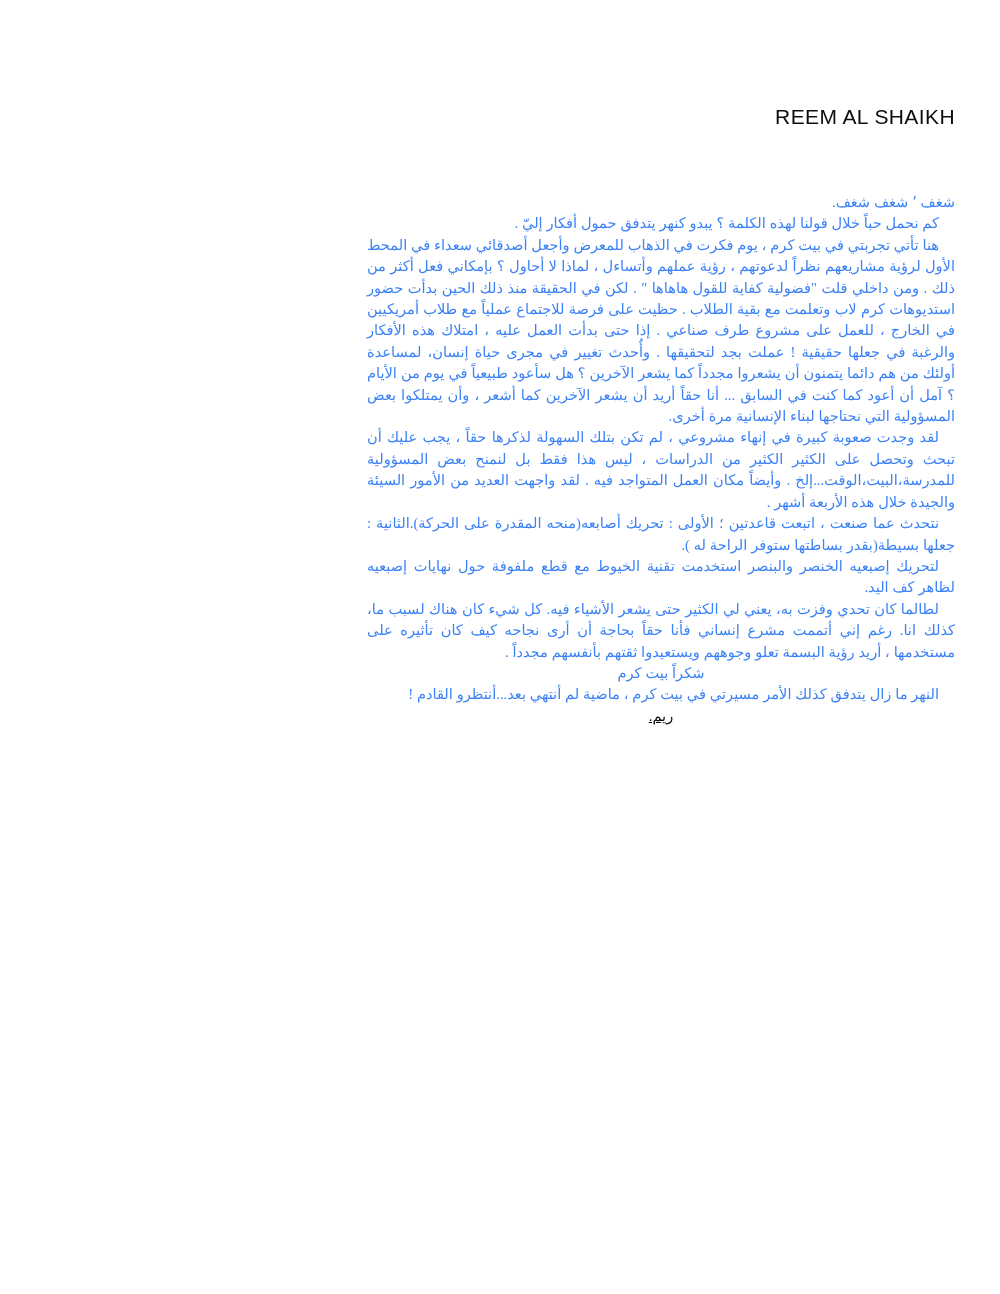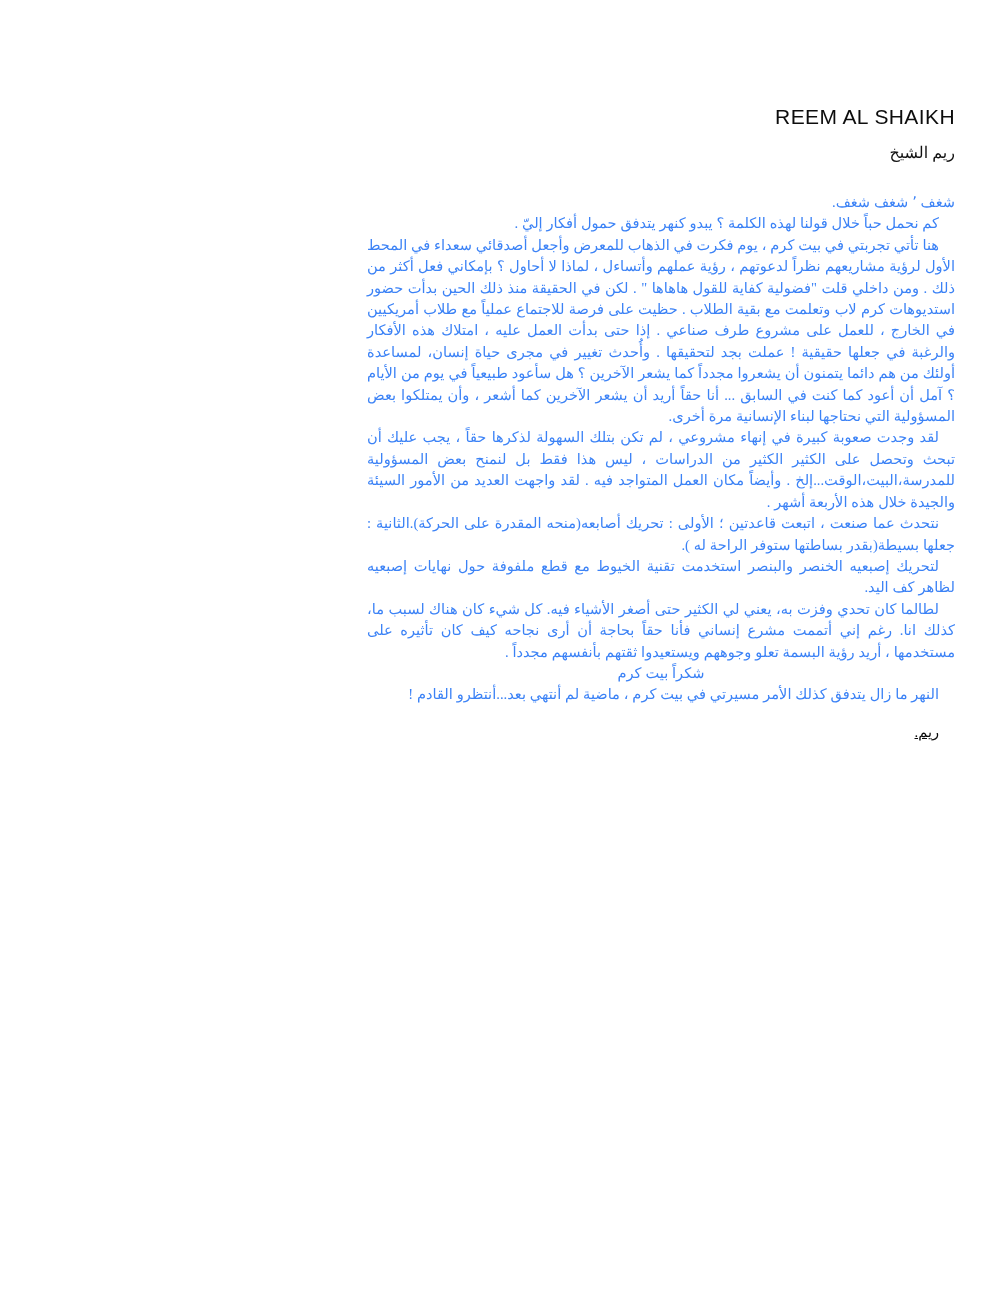--- a/index.html
+++ b/index.html
@@ -82,52 +82,51 @@
   }
   .para.center-short {
     text-align: center;
   }
   .para.right-short {
     text-align: right;
   }
   .sig {
     font-size: 14.6px;
     line-height: 21.4px;
-    text-align: right;
-    margin: 16px;
+    text-align: center;
+    margin: 0;
     color: #0a0a0a;
     text-decoration: underline;
   }
 </style>
 </head>
 <body>
 
 <div class="page">
 
   <div class="header">
     <h1 class="doc-title">REEM AL SHAIKH</h1>
-    <div class="doc-subtitle">ريم الشيخ</div>
   </div>
 
   <div class="body-block">
 
     <p class="para right-short">شغف ٬ شغف شغف.</p>
 
     <p class="para indent">كم نحمل حباً خلال قولنا لهذه الكلمة ؟ يبدو كنهر يتدفق حمول أفكار إليّ .</p>
 
 
     <p class="para indent">هنا تأتي تجربتي في بيت كرم ، يوم فكرت في الذهاب للمعرض وأجعل أصدقائي سعداء في المحط الأول لرؤية مشاريعهم نظراً لدعوتهم ، رؤية عملهم وأتساءل ، لماذا لا أحاول ؟ بإمكاني فعل أكثر من ذلك . ومن داخلي قلت "فضولية كفاية للقول هاهاها " . لكن في الحقيقة منذ ذلك الحين بدأت حضور استديوهات كرم لاب وتعلمت مع بقية الطلاب . حظيت على فرصة للاجتماع عملياً مع طلاب أمريكيين في الخارج ، للعمل على مشروع طرف صناعي . إذا حتى بدأت العمل عليه ، امتلاك هذه الأفكار والرغبة في جعلها حقيقية ! عملت بجد لتحقيقها . وأُحدث تغيير في مجرى حياة إنسان، لمساعدة أولئك من هم دائما يتمنون أن يشعروا مجدداً كما يشعر الآخرين ؟ هل سأعود طبيعياً في يوم من الأيام ؟ آمل أن أعود كما كنت في السابق ... أنا حقاً أريد أن يشعر الآخرين كما أشعر ، وأن يمتلكوا بعض المسؤولية التي نحتاجها لبناء الإنسانية مرة أخرى.</p>
 
     <p class="para indent">لقد وجدت صعوبة كبيرة في إنهاء مشروعي ، لم تكن بتلك السهولة لذكرها حقاً ، يجب عليك أن تبحث وتحصل على الكثير الكثير من الدراسات ، ليس هذا فقط بل لنمنح بعض المسؤولية للمدرسة،البيت،الوقت...إلخ . وأيضاً مكان العمل المتواجد فيه . لقد واجهت العديد من الأمور السيئة والجيدة خلال هذه الأربعة أشهر .</p>
 
     <p class="para indent">نتحدث عما صنعت ، اتبعت قاعدتين ؛ الأولى : تحريك أصابعه(منحه المقدرة على الحركة).الثانية : جعلها بسيطة(بقدر بساطتها ستوفر الراحة له ).</p>
 
     <p class="para indent">لتحريك إصبعيه الخنصر والبنصر استخدمت تقنية الخيوط مع قطع ملفوفة حول نهايات إصبعيه لظاهر كف اليد.</p>
 
-    <p class="para indent">لطالما كان تحدي وفزت به، يعني لي الكثير حتى أصغر الأشياء فيه. كل شيء كان هناك لسبب ما، كذلك انا. رغم إني أتممت مشرع إنساني فأنا حقاً بحاجة أن أرى نجاحه كيف كان تأثيره على مستخدمها ، أريد رؤية البسمة تعلو وجوههم ويستعيدوا ثقتهم بأنفسهم مجدداً .</p>
+    <p class="para indent">لطالما كان تحدي وفزت به، يعني لي الكثير حتى يشعر الأشياء فيه. كل شيء كان هناك لسبب ما، كذلك انا. رغم إني أتممت مشرع إنساني فأنا حقاً بحاجة أن أرى نجاحه كيف كان تأثيره على مستخدمها ، أريد رؤية البسمة تعلو وجوههم ويستعيدوا ثقتهم بأنفسهم مجدداً .</p>
 
     <p class="para center-short">شكراً بيت كرم</p>
 
     <p class="para indent">النهر ما زال يتدفق كذلك الأمر مسيرتي في بيت كرم ، ماضية لم أنتهي بعد...أنتظرو القادم !</p>
 
     <p class="sig">ريم.</p>
 
   </div>
 
 </div>

